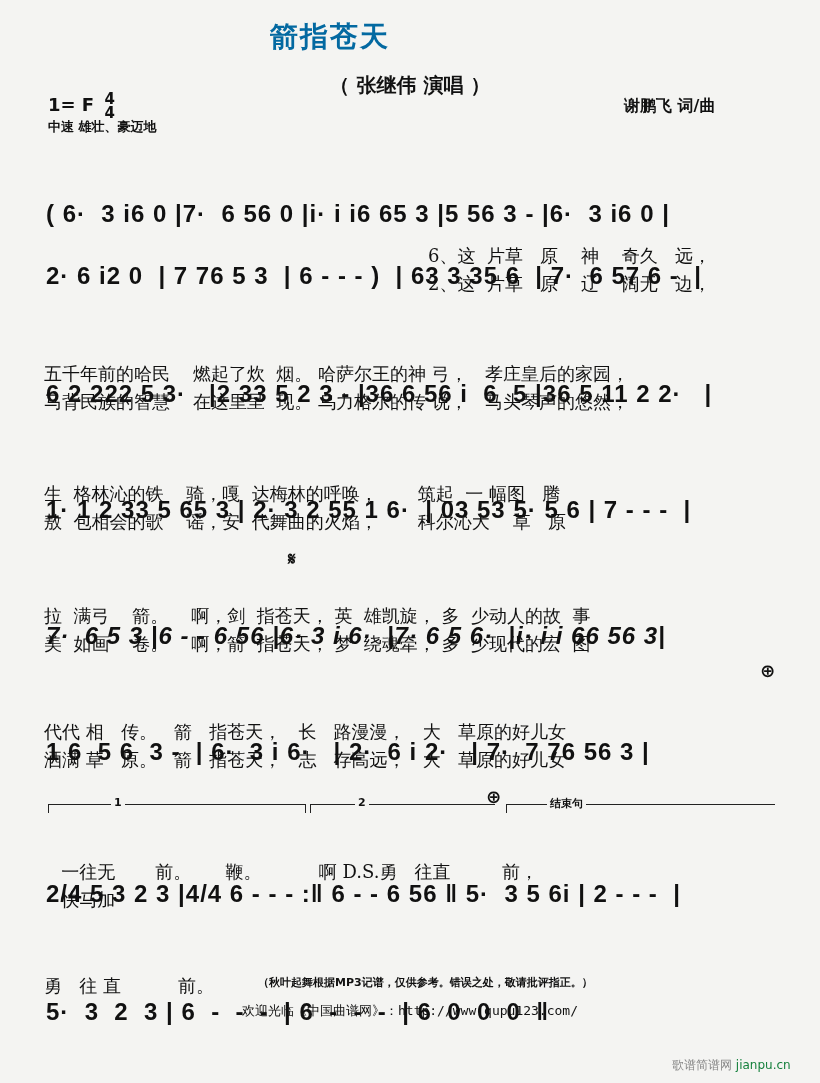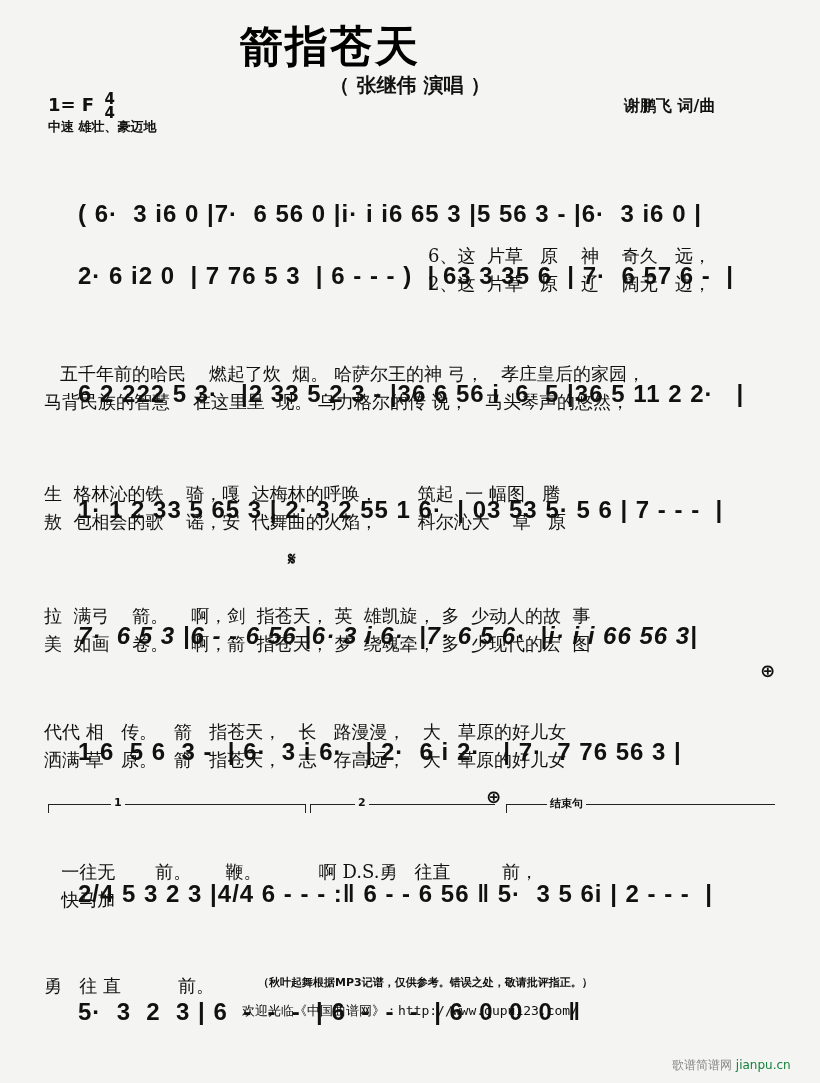--- a/index.html
+++ b/index.html
@@ -2,28 +2,28 @@
 <html><head>
 <meta charset="utf-8">
 <style>
   html, body { margin: 0; padding: 0; }
   body {
     width: 820px; height: 1083px; position: relative; overflow: hidden;
     background: #f4f4f2;
     font-family: "DejaVu Sans", sans-serif; color: #111;
   }
   .abs { position: absolute; }
-  .title { left: 0; width: 660px; top: 18px; text-align: center; font-size: 43px; font-weight: bold; color: #000000; letter-spacing: 2px; }
+  .title { left: 0; width: 660px; top: 18px; text-align: center; font-size: 28px; font-weight: bold; color: #0369a1; letter-spacing: 2px; }
   .subtitle { left: 0; width: 820px; top: 72px; text-align: center; font-size: 20px; font-weight: bold; }
   .key { left: 48px; top: 92px; font-size: 18px; font-weight: bold; }
   .ts { display: inline-block; vertical-align: middle; text-align: center; line-height: 14px; font-size: 15px; margin-left: 4px; }
   .tempo { left: 48px; top: 118px; font-size: 13px; font-weight: bold; }
   .composer { left: 624px; top: 96px; font-size: 16px; font-weight: bold; }
   .line { position: absolute; left: 0; width: 820px; font-family: "Liberation Sans", sans-serif; font-weight: bold; font-size: 24px; white-space: pre; }
-  .notes { position: absolute; left: 46px; white-space: pre; letter-spacing: 1px; margin-left: 32px; }
+  .notes { position: absolute; left: 46px; white-space: pre; letter-spacing: 1px; }
   .lyr { position: absolute; font-family: "DejaVu Serif", serif; font-size: 18px; white-space: pre; color: #111; }
   .volta { position: absolute; border-top: 1.5px solid #222; height: 8px; font-size: 10px; }
   .volta.l { border-left: 1.5px solid #222; }
   .volta.r { border-right: 1.5px solid #222; }
   .volta span { position: absolute; top: -9px; background: #f4f4f2; padding: 0 3px; font-size: 11px; font-weight: bold; }
   .note-small { left: 258px; top: 975px; font-size: 11px; font-weight: bold; }
   .welcome { left: 0; width: 820px; top: 1002px; text-align: center; font-family: "DejaVu Sans Mono", monospace; font-size: 13px; }
   .watermark { left: 672px; top: 1057px; font-size: 12px; color: #888; }
   .watermark b { color: #15803d; font-weight: normal; }
   .sign { position: absolute; font-size: 18px; font-weight: bold; }
@@ -49,21 +49,21 @@
 
 <div class="line" style="top:206px;">
   <div class="notes">2· 6 i2 0  | 7 76 5 3  | 6 - - - )  | 63 3 35 6  | 7·  6 57 6 -  |</div>
 </div>
 <div class="lyr" style="left:428px;top:244px;">6、这  片草   原    神    奇久   远，</div>
 <div class="lyr" style="left:428px;top:272px;">2、这  片草   原    辽    阔无   边，</div>
 
 <div class="line" style="top:324px;">
   <div class="notes">6 2 222 5 3·   |2 33 5 2 3 - |36 6 56 i  6  5 |36 5 11 2 2·   |</div>
 </div>
-<div class="lyr" style="left:44px;top:362px;margin-left:16px;">五千年前的哈民    燃起了炊  烟。 哈萨尔王的神 弓，   孝庄皇后的家园，</div>
+<div class="lyr" style="left:44px;top:362px;">五千年前的哈民    燃起了炊  烟。 哈萨尔王的神 弓，   孝庄皇后的家园，</div>
 <div class="lyr" style="left:44px;top:390px;">马背民族的智慧    在这里呈  现。 乌力格尔的传 说，   马头琴声的悠然，</div>
 
 <div class="line" style="top:440px;">
   <div class="notes">1· 1 2 33 5 65 3 | 2· 3 2 55 1 6·  | 03 53 5· 5 6 | 7 - - -  |</div>
 </div>
 <div class="lyr" style="left:44px;top:482px;">生  格林沁的铁    骑，嘎  达梅林的呼唤，       筑起  一 幅图   腾</div>
 <div class="lyr" style="left:44px;top:510px;">敖  包相会的歌    谣，安  代舞曲的火焰，       科尔沁大    草   原</div>
 
 <div class="sign" style="left:288px;top:548px;">𝄋</div>
 <div class="line" style="top:566px;font-style:italic;">

